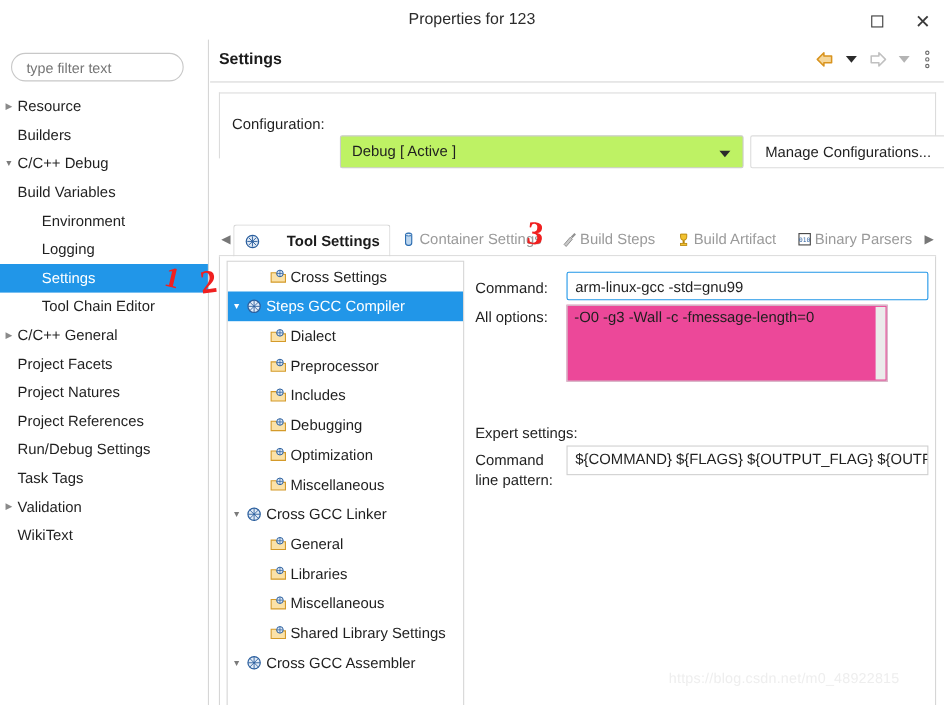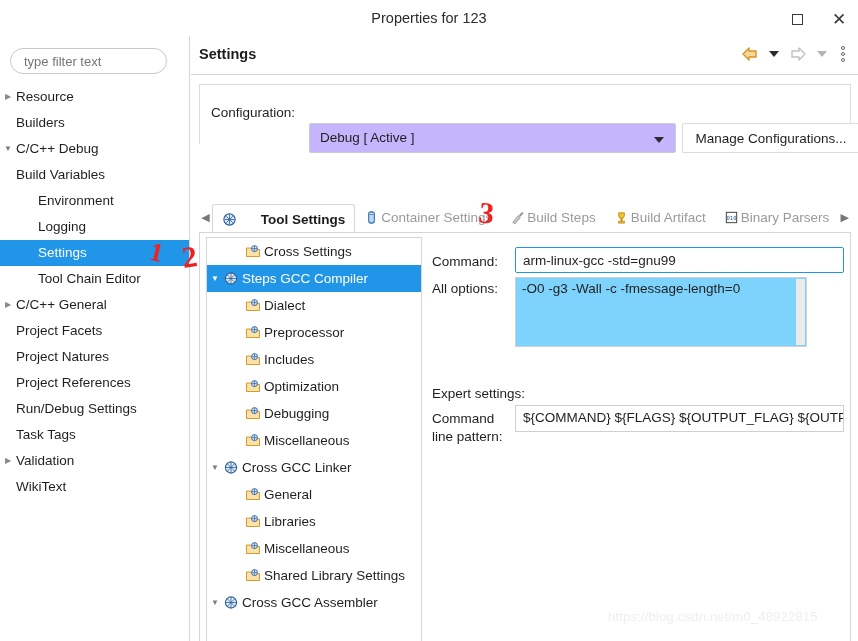--- a/index.html
+++ b/index.html
@@ -105,21 +105,21 @@
     position: absolute; left: 8px; top: 48px; width: 652px; height: 60px;
     border: 1px solid #dcdcdc; border-bottom: none;
     background: #fff;
   }
   #config-label {
     position: absolute; left: 11px; top: 20px;
     font-size: 13.5px; color: #1f1f1f;
   }
   #config-combo {
     position: absolute; left: 109px; top: 38px; width: 367px; height: 30px;
-    border: 1px solid #cccccc; background: #c4b5fd; border-radius: 2px;
+    border: 1px solid #cccccc; background: #bef264; border-radius: 2px;
   }
   #config-combo-value {
     position: absolute; left: 10px; top: 6px;
     font-size: 13.5px; color: #1f1f1f;
   }
   #config-combo-caret {
     position: absolute; right: 11px; top: 13px;
     width: 0; height: 0;
     border-left: 5px solid transparent; border-right: 5px solid transparent;
     border-top: 6px solid #2b2b2b;
@@ -204,21 +204,21 @@
 
   #command-input {
     position: absolute; left: 83px; top: 10px; width: 329px; height: 26px;
     border: 1px solid #2196e8; border-radius: 2px; background: #fff;
     padding-left: 7px; font-size: 13.5px; color: #1f1f1f;
     line-height: 24px; outline: none;
     font-family: "Liberation Sans", sans-serif;
   }
   #alloptions-box {
     position: absolute; left: 83px; top: 40px; width: 292px; height: 70px;
-    border: 1px solid #d0d0d0; background: #7dd3fc;
+    border: 1px solid #d0d0d0; background: #ec4899;
   }
   #alloptions-text {
     position: absolute; left: 6px; top: 3px;
     font-size: 13.5px; color: #1f1f1f;
   }
   #alloptions-scroll {
     position: absolute; right: 1px; top: 1px; width: 9px; height: 66px;
     background: #ebebeb;
   }
   #cmdpattern-box {
@@ -467,30 +467,30 @@
             </svg></span>
           <span>Includes</span>
         </div>
         <div class="ttrow">
           <span class="tt-arrow" style="margin-left: 22px;">&nbsp;</span>
           <span class="tt-icon"><svg width="16" height="15" viewBox="0 0 16 15">
               <path d="M1.5 12.5 V4 h4.3 l1.2 1.5 h7.5 v7 Z" fill="#fbe2a8" stroke="#d49a2a" stroke-width="1"></path>
               <circle cx="9.5" cy="4.6" r="3" fill="#dfe9f5" stroke="#2b5f9e" stroke-width="0.9"></circle>
               <path d="M6.8 4.6 h5.4 M9.5 1.9 v5.4" stroke="#2b5f9e" stroke-width="0.7"></path>
             </svg></span>
+          <span>Debugging</span>
+        </div>
+        <div class="ttrow">
+          <span class="tt-arrow" style="margin-left: 22px;">&nbsp;</span>
+          <span class="tt-icon"><svg width="16" height="15" viewBox="0 0 16 15">
+              <path d="M1.5 12.5 V4 h4.3 l1.2 1.5 h7.5 v7 Z" fill="#fbe2a8" stroke="#d49a2a" stroke-width="1"></path>
+              <circle cx="9.5" cy="4.6" r="3" fill="#dfe9f5" stroke="#2b5f9e" stroke-width="0.9"></circle>
+              <path d="M6.8 4.6 h5.4 M9.5 1.9 v5.4" stroke="#2b5f9e" stroke-width="0.7"></path>
+            </svg></span>
           <span>Optimization</span>
-        </div>
-        <div class="ttrow">
-          <span class="tt-arrow" style="margin-left: 22px;">&nbsp;</span>
-          <span class="tt-icon"><svg width="16" height="15" viewBox="0 0 16 15">
-              <path d="M1.5 12.5 V4 h4.3 l1.2 1.5 h7.5 v7 Z" fill="#fbe2a8" stroke="#d49a2a" stroke-width="1"></path>
-              <circle cx="9.5" cy="4.6" r="3" fill="#dfe9f5" stroke="#2b5f9e" stroke-width="0.9"></circle>
-              <path d="M6.8 4.6 h5.4 M9.5 1.9 v5.4" stroke="#2b5f9e" stroke-width="0.7"></path>
-            </svg></span>
-          <span>Debugging</span>
         </div>
         <div class="ttrow">
           <span class="tt-arrow" style="margin-left: 22px;">&nbsp;</span>
           <span class="tt-icon"><svg width="16" height="15" viewBox="0 0 16 15">
               <path d="M1.5 12.5 V4 h4.3 l1.2 1.5 h7.5 v7 Z" fill="#fbe2a8" stroke="#d49a2a" stroke-width="1"></path>
               <circle cx="9.5" cy="4.6" r="3" fill="#dfe9f5" stroke="#2b5f9e" stroke-width="0.9"></circle>
               <path d="M6.8 4.6 h5.4 M9.5 1.9 v5.4" stroke="#2b5f9e" stroke-width="0.7"></path>
             </svg></span>
           <span>Miscellaneous</span>
         </div>

